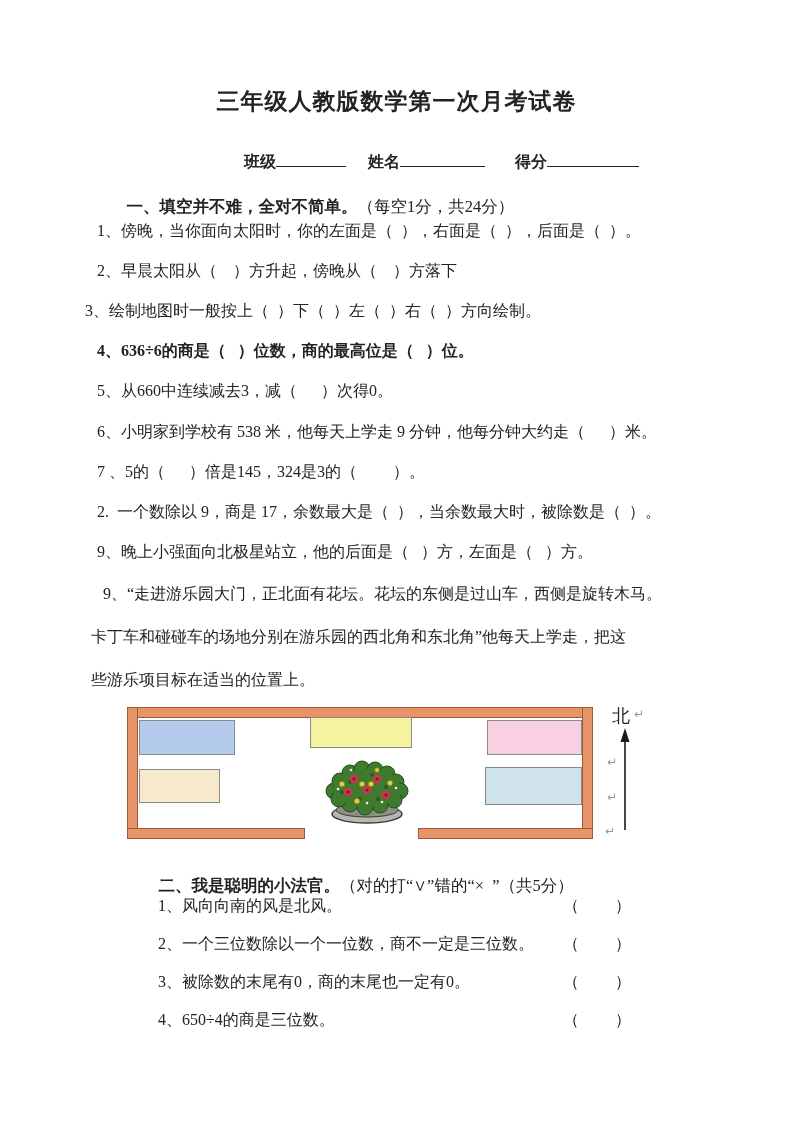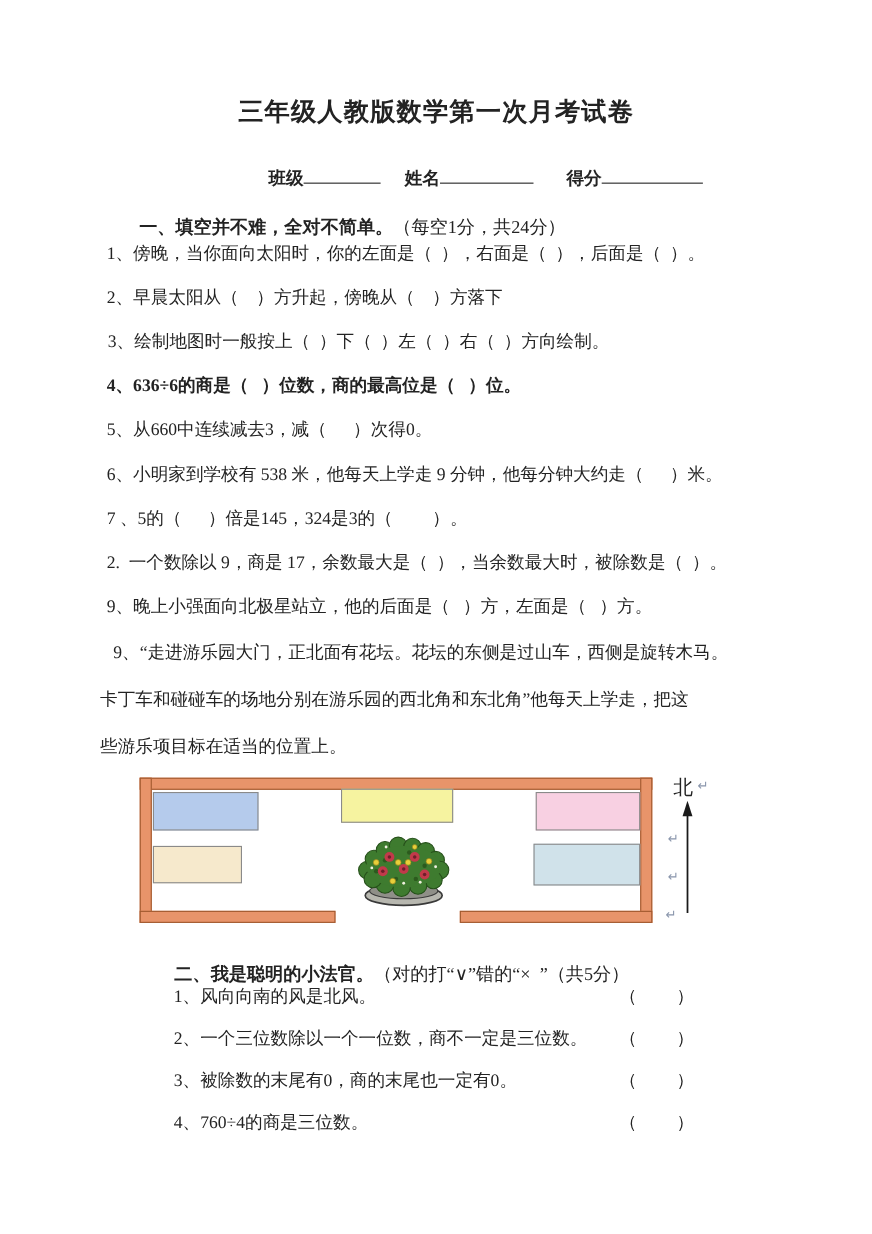--- a/index.html
+++ b/index.html
@@ -51,21 +51,21 @@
   </div>
 
   <div class="abs title">三年级人教版数学第一次月考试卷</div>
 
   <div class="abs shead" style="left:110px;top:176px;">
     <b>一、填空并不难，全对不简单。</b><span>（每空1分，共24分）</span>
   </div>
 
   <div class="abs q" style="left:97px;top:221px;">1、傍晚，当你面向太阳时，你的左面是（  ），右面是（  ），后面是（  ）。</div>
   <div class="abs q" style="left:97px;top:261px;">2、早晨太阳从（    ）方升起，傍晚从（    ）方落下</div>
-  <div class="abs q" style="left:98px;top:301px;text-align:right;">3、绘制地图时一般按上（  ）下（  ）左（  ）右（  ）方向绘制。</div>
+  <div class="abs q" style="left:85px;top:301px;text-align:right;">3、绘制地图时一般按上（  ）下（  ）左（  ）右（  ）方向绘制。</div>
   <div class="abs q" style="left:97px;top:341px;font-weight:bold;">4、636÷6的商是（   ）位数，商的最高位是（   ）位。</div>
   <div class="abs q" style="left:97px;top:381px;">5、从660中连续减去3，减（      ）次得0。</div>
   <div class="abs q" style="left:97px;top:422px;">6、小明家到学校有 538 米，他每天上学走 9 分钟，他每分钟大约走（      ）米。</div>
   <div class="abs q" style="left:97px;top:462px;">7 、5的（      ）倍是145，324是3的（         ）。</div>
   <div class="abs q" style="left:97px;top:502px;">2.  一个数除以 9，商是 17，余数最大是（  ），当余数最大时，被除数是（  ）。</div>
   <div class="abs q" style="left:97px;top:542px;">9、晚上小强面向北极星站立，他的后面是（   ）方，左面是（   ）方。</div>
 
   <div class="abs q" style="left:103px;top:584px;">9、“走进游乐园大门，正北面有花坛。花坛的东侧是过山车，西侧是旋转木马。</div>
   <div class="abs q" style="left:91px;top:627px;">卡丁车和碰碰车的场地分别在游乐园的西北角和东北角”他每天上学走，把这</div>
   <div class="abs q" style="left:91px;top:670px;">些游乐项目标在适当的位置上。</div>
@@ -149,34 +149,34 @@
   <div class="abs north-label">北</div>
   <svg class="north-arrow" viewBox="0 0 30 108">
     <line x1="15" y1="14" x2="15" y2="104" stroke="#1a1a1a" stroke-width="1.6"></line>
     <polygon points="15,2 10.5,16 19.5,16" fill="#1a1a1a"></polygon>
   </svg>
   <span class="pmark" style="left:634px;top:707px;">↵</span>
   <span class="pmark" style="left:607px;top:755px;">↵</span>
   <span class="pmark" style="left:607px;top:790px;">↵</span>
   <span class="pmark" style="left:605px;top:824px;">↵</span>
 
-  <div class="abs shead" style="left:142px;top:855px;">
+  <div class="abs shead" style="left:142px;top:855px;font-family:Liberation Serif, serif;">
     <b>二、我是聪明的小法官。</b><span>（对的打“∨”错的“×  ”（共5分）</span>
   </div>
 
   <div class="jrow" style="top:896px;">
     <span class="jtext">1、风向向南的风是北风。</span>
     <span class="jblank">（    ）</span>
   </div>
   <div class="jrow" style="top:934px;">
     <span class="jtext">2、一个三位数除以一个一位数，商不一定是三位数。</span>
     <span class="jblank">（    ）</span>
   </div>
   <div class="jrow" style="top:972px;">
     <span class="jtext">3、被除数的末尾有0，商的末尾也一定有0。</span>
     <span class="jblank">（    ）</span>
   </div>
   <div class="jrow" style="top:1010px;">
-    <span class="jtext">4、760÷4的商是三位数。</span>
+    <span class="jtext">4、650÷4的商是三位数。</span>
     <span class="jblank">（    ）</span>
   </div>
 
 </div>
 
 </body></html>

